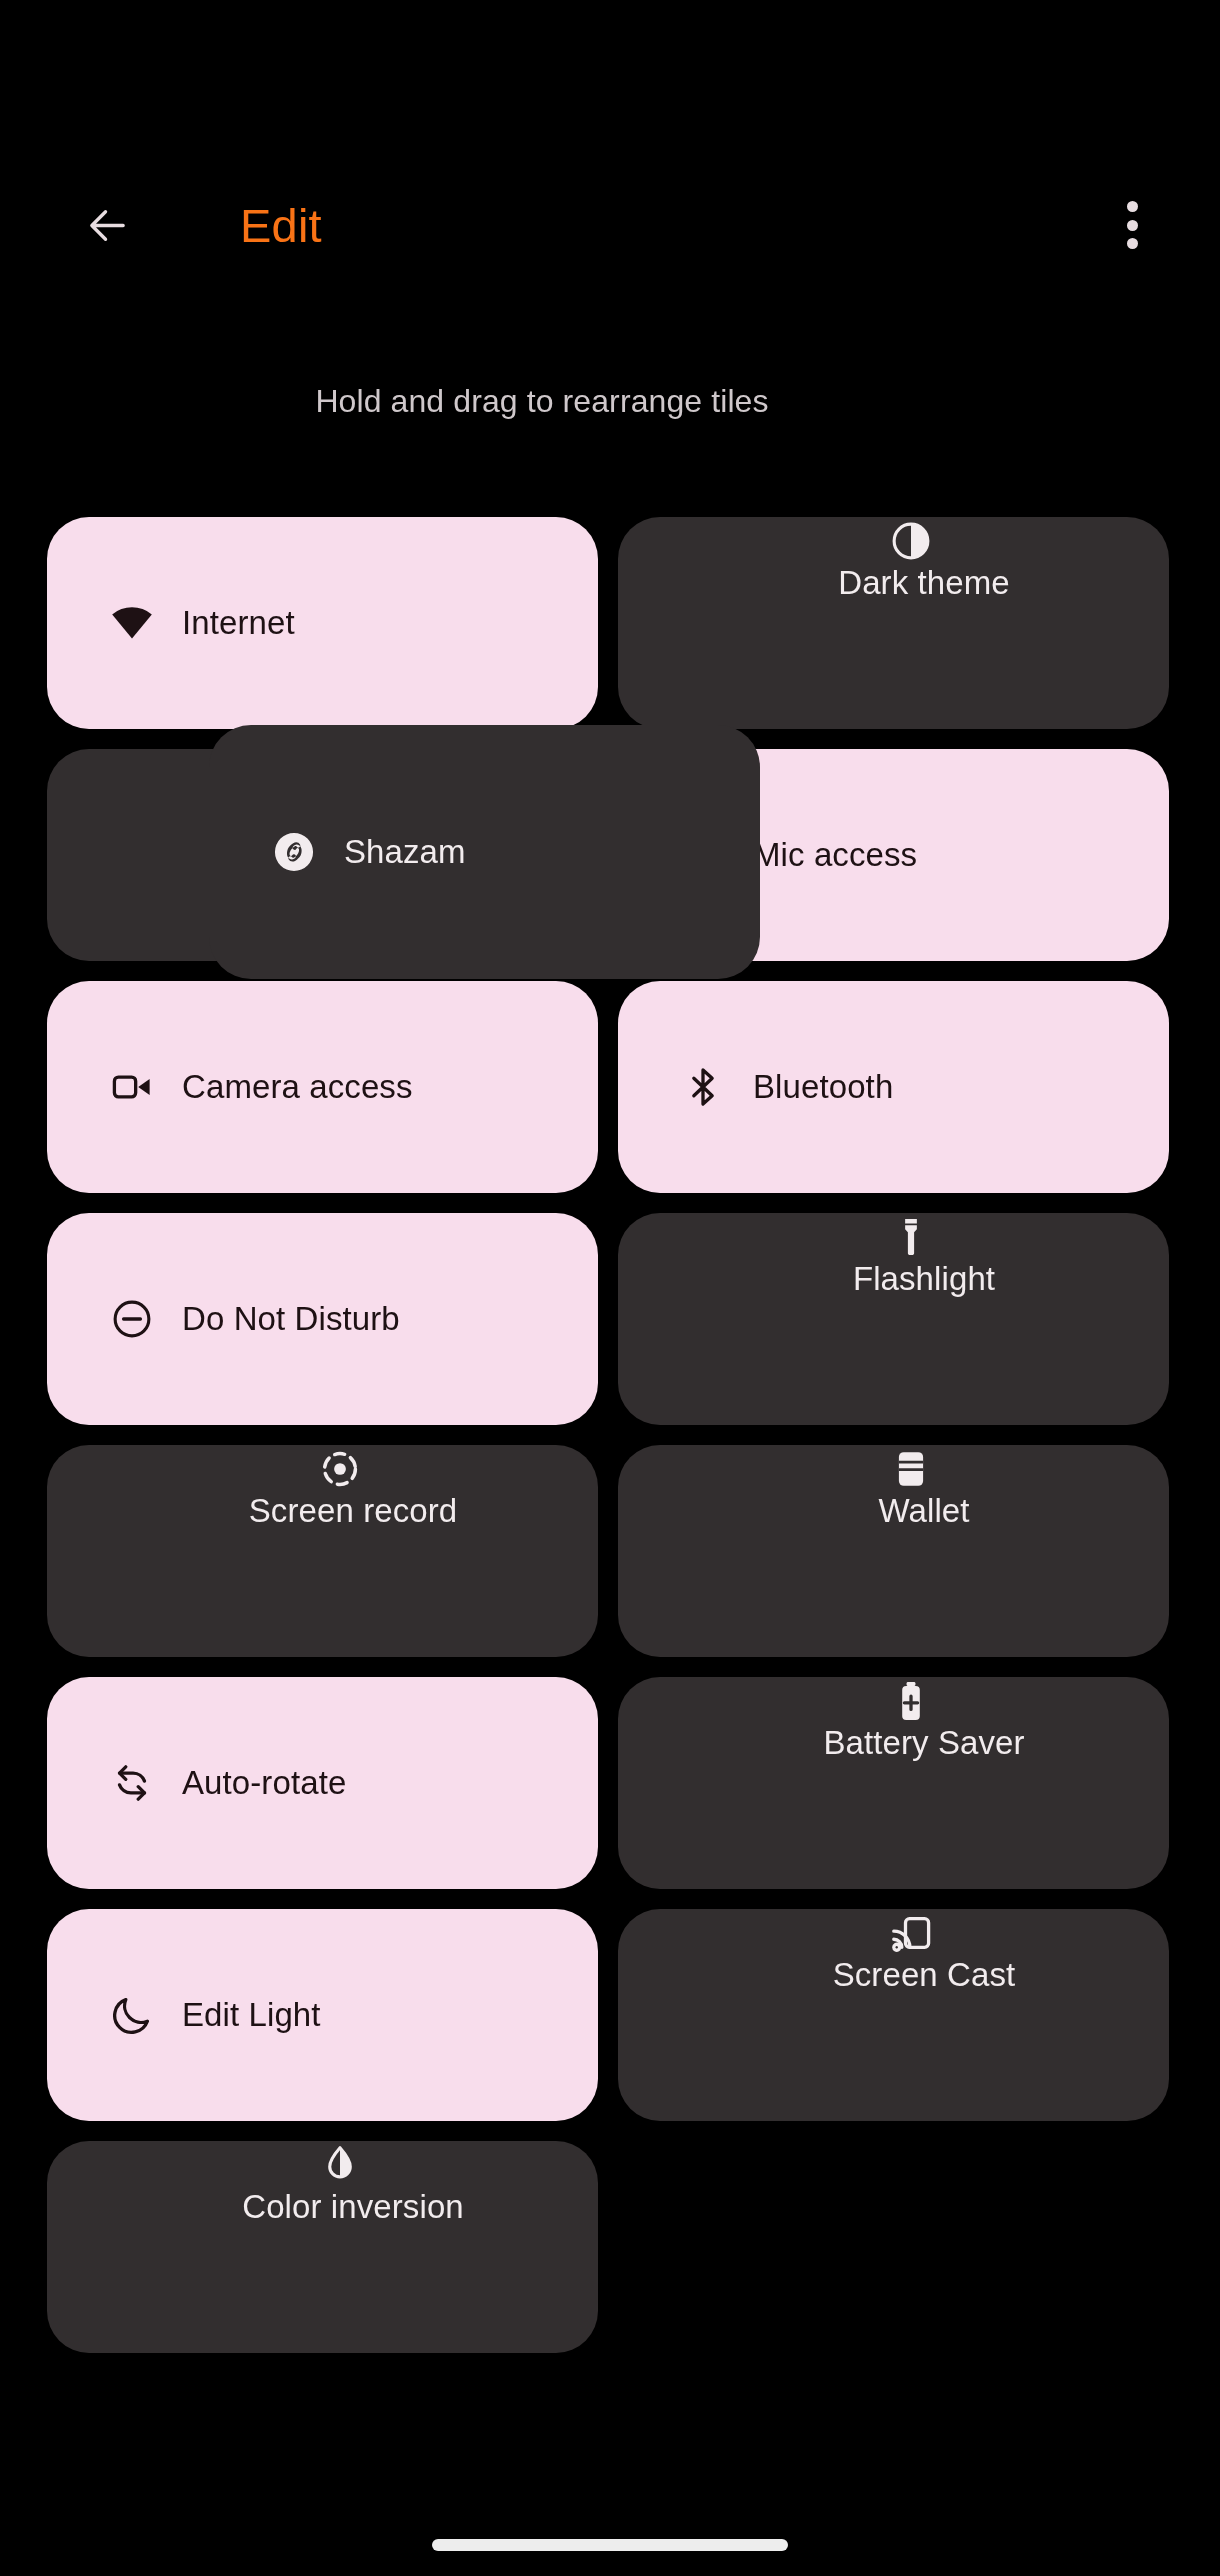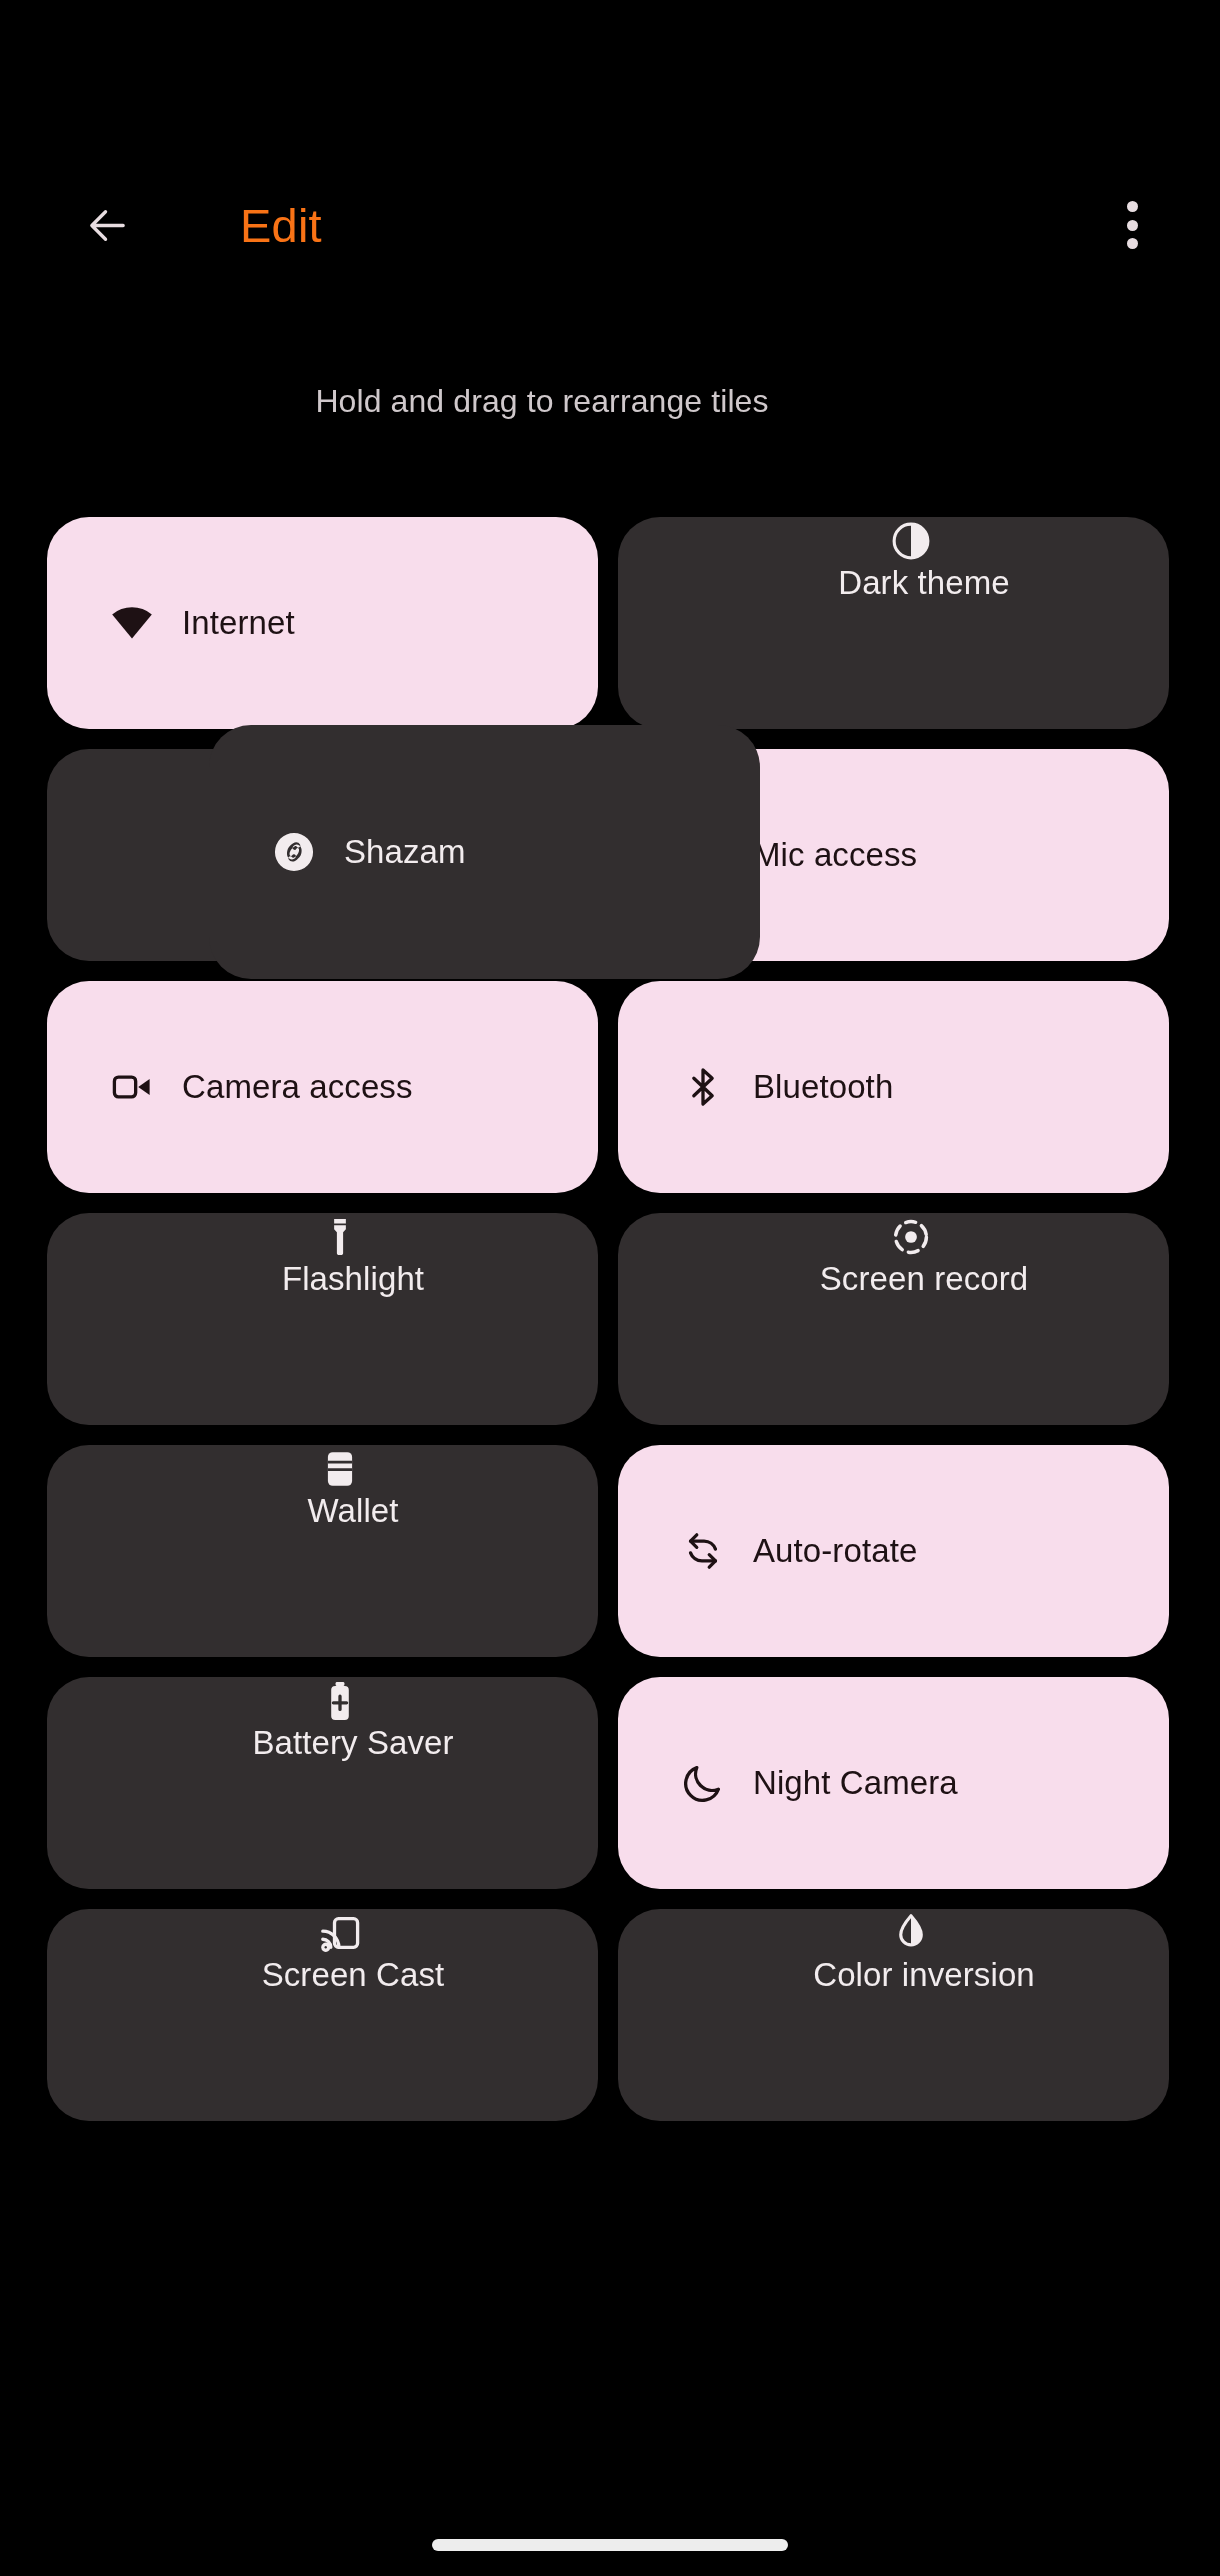--- a/index.html
+++ b/index.html
@@ -192,20 +192,29 @@
         <span class="tile-label">Camera access</span>
       </div>
       <div class="tile active">
         <span class="tile-icon">
           <svg viewBox="0 0 24 24" fill="none" stroke-linejoin="round">
             <path d="M7 7.2 17 16.8 12 21.3V2.7l5 4.5L7 16.8" fill="none" class="ico-stroke" stroke-width="1.8" stroke-linejoin="round" stroke-linecap="round"></path>
           </svg>
         </span>
         <span class="tile-label">Bluetooth</span>
       </div>
+      <div class="tile active">
+        <span class="tile-icon">
+          <svg viewBox="0 0 24 24" fill="none" stroke-linejoin="round">
+            <circle cx="12" cy="12" r="9.2" fill="none" class="ico-stroke" stroke-width="1.7"></circle>
+            <path d="M7.4 12h9.2" class="ico-stroke" stroke-width="1.8" stroke-linecap="round"></path>
+          </svg>
+        </span>
+        <span class="tile-label">Do Not Disturb</span>
+      </div>
       <div class="tile inactive">
         <span class="tile-icon">
           <svg viewBox="0 0 24 24" fill="none" stroke-linejoin="round">
             <path class="ico-fill" d="M8.8 2.2h6.4v2.4H8.8zM8.8 5.6h6.4v2.2l-1.5 1.6v11.4c0 .6-.5 1-1.1 1h-1.2c-.6 0-1.1-.4-1.1-1V9.4L8.8 7.8V5.6Z"></path>
           </svg>
         </span>
         <span class="tile-label">Flashlight</span>
       </div>
       <div class="tile inactive">
         <span class="tile-icon">
@@ -244,21 +253,21 @@
           </svg>
         </span>
         <span class="tile-label">Battery Saver</span>
       </div>
       <div class="tile active">
         <span class="tile-icon">
           <svg viewBox="0 0 24 24" fill="none" stroke-linejoin="round">
             <path d="M20.4 15.4A9.1 9.1 0 0 1 8.6 3.6 9.2 9.2 0 1 0 20.4 15.4Z" fill="none" class="ico-stroke" stroke-width="1.8" stroke-linejoin="round"></path>
           </svg>
         </span>
-        <span class="tile-label">Night Camera</span>
+        <span class="tile-label">Edit Light</span>
       </div>
       <div class="tile inactive">
         <span class="tile-icon">
           <svg viewBox="0 0 24 24" fill="none" stroke-linejoin="round">
             <rect x="9" y="4.2" width="12.6" height="15.6" rx="2.2" fill="none" class="ico-stroke" stroke-width="1.8"></rect>
             <path d="M2.6 19.8a1.6 1.6 0 1 0 0-.05M2.6 15.4a4.4 4.4 0 0 1 4.4 4.4M2.6 11a8.8 8.8 0 0 1 8.8 8.8" fill="none" class="ico-stroke" stroke-width="1.8" stroke-linecap="round"></path>
           </svg>
         </span>
         <span class="tile-label">Screen Cast</span>
       </div>

